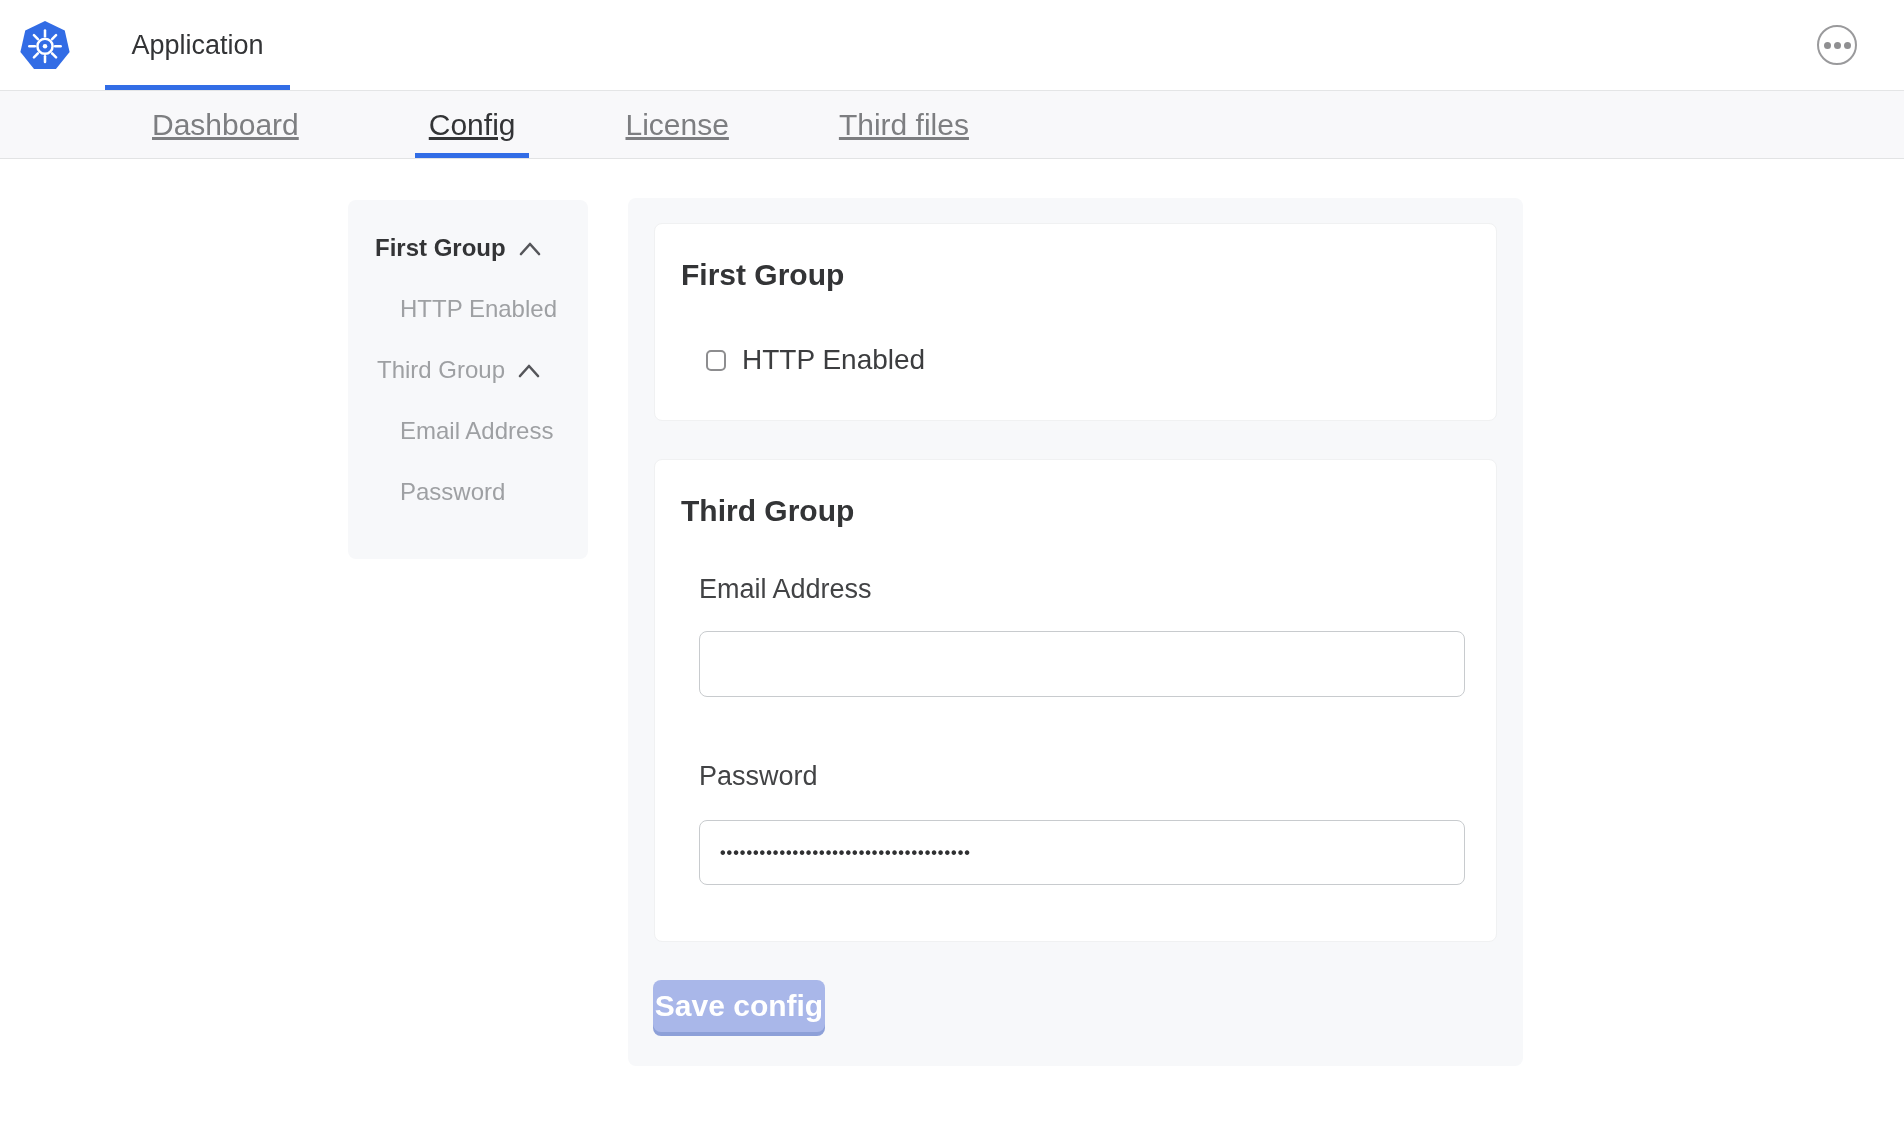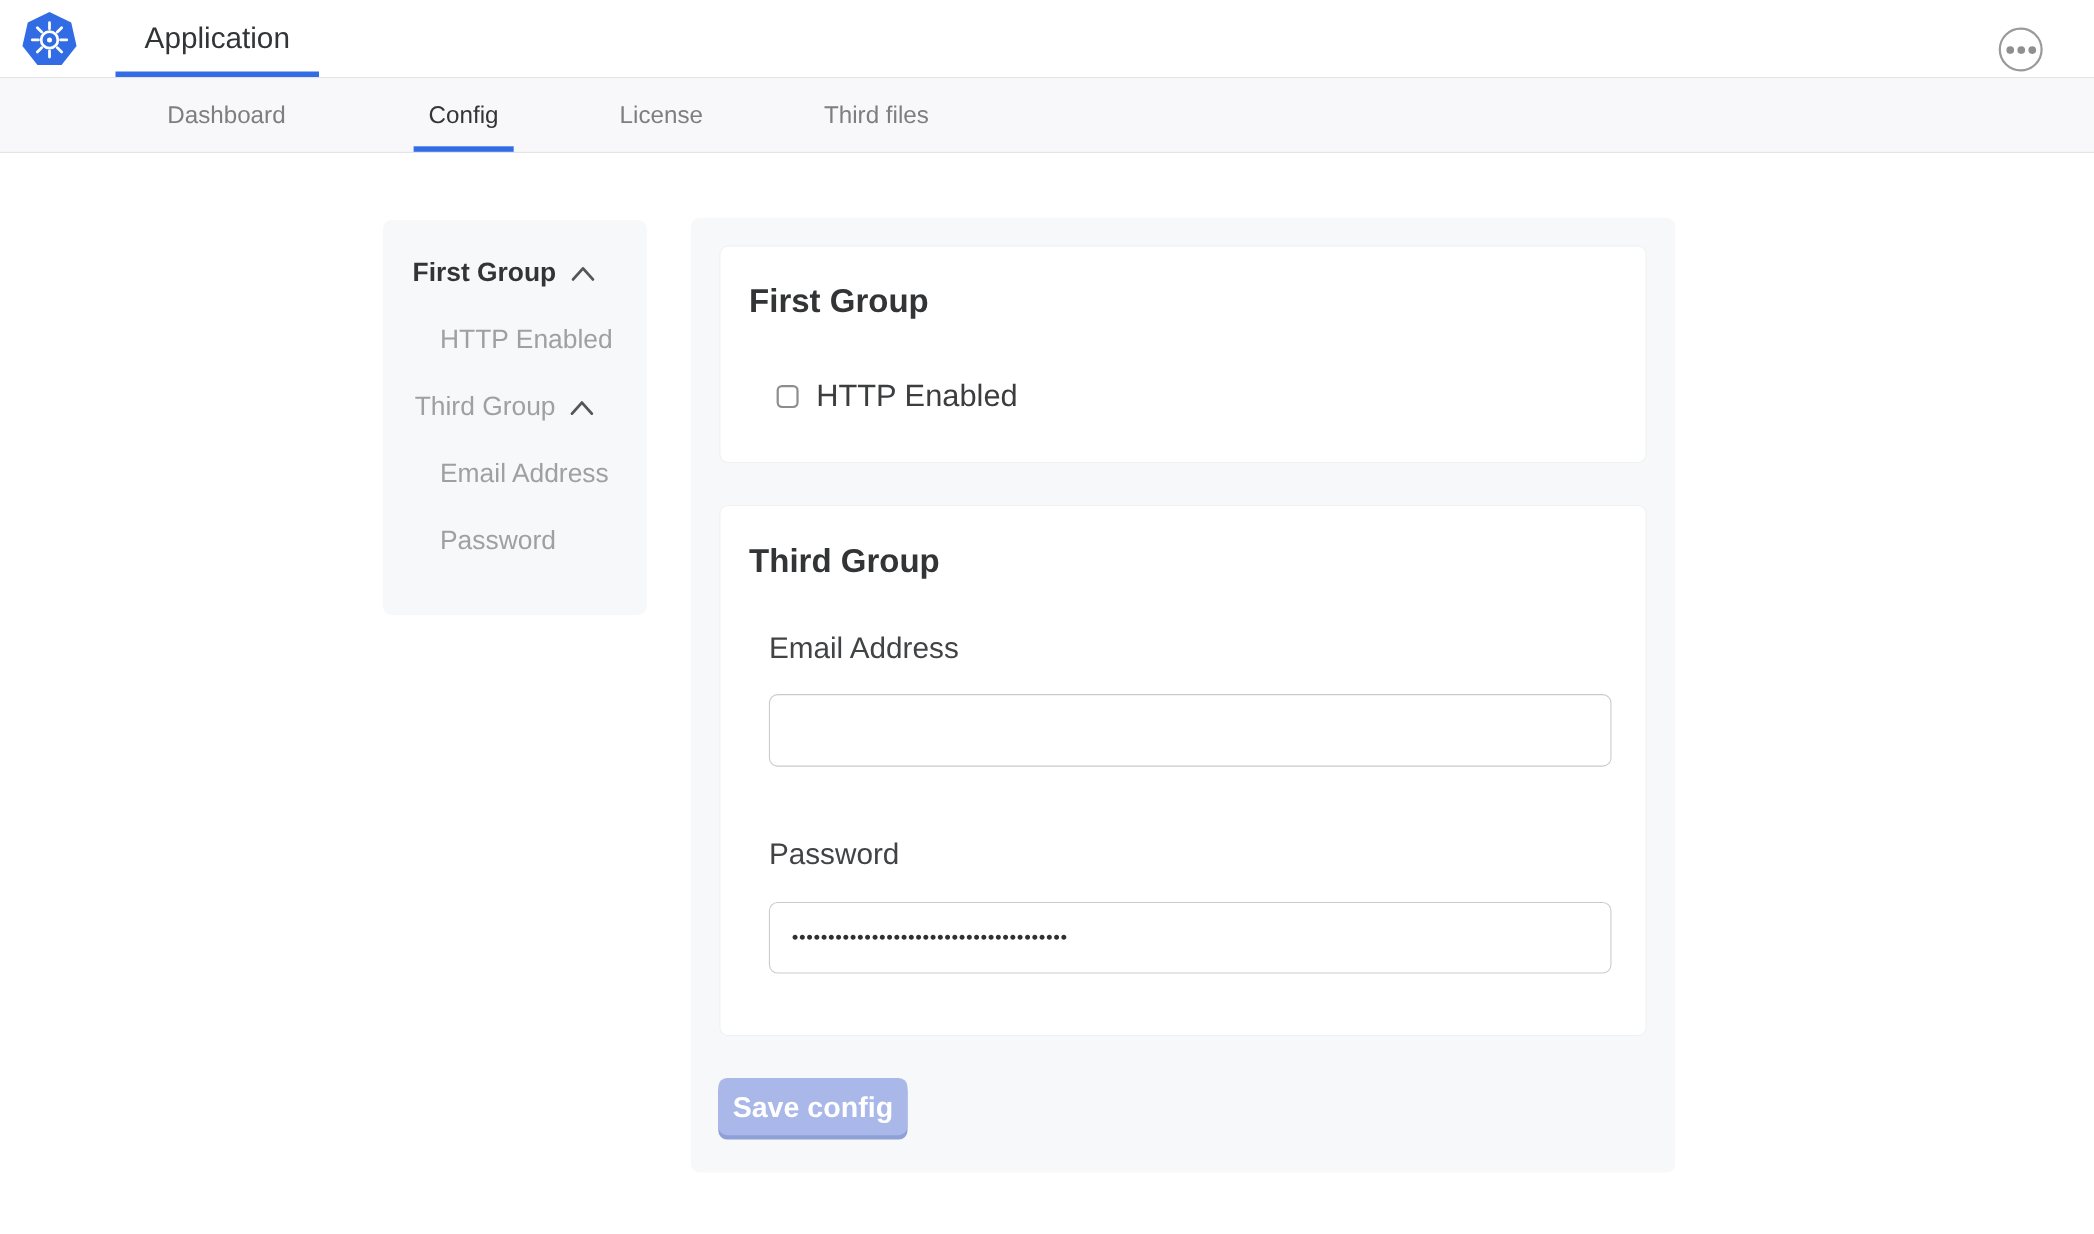--- a/index.html
+++ b/index.html
@@ -1,39 +1,39 @@
 <!DOCTYPE html>
 <html><head>
 <meta charset="utf-8">
 <style>
   * { margin:0; padding:0; box-sizing:border-box; }
   html,body { width:1904px; height:1122px; background:#ffffff;
               font-family:"Liberation Sans", sans-serif; overflow:hidden; }
 
   
-  .topbar { position:relative; height:71px; background:#fff;
+  .topbar { position:relative; height:91px; background:#fff;
             border-bottom:1px solid #e4e5e6; display:flex; align-items:center; }
   .logo-wrap { margin-left:17px; width:56px; height:50px; display:flex;
                align-items:center; justify-content:center; }
   .app-tab { position:relative; margin-left:32px; height:100%; width:185px;
              display:flex; align-items:center; justify-content:center;
              font-size:27px; font-weight:500; color:#333436; cursor:pointer; }
   .app-tab .tab-underline { position:absolute; left:0; right:0; bottom:0;
              height:5px; background:#326de6; }
   .menu-btn { position:absolute; right:47px; top:25px; width:40px; height:40px;
               border-radius:50%; border:2px solid #9a9a9c; background:#fff;
               display:flex; align-items:center; justify-content:center; gap:3px;
               cursor:pointer; }
   .menu-btn i { width:7px; height:7px; border-radius:50%; background:#8f8f91; }
 
   
   .navbar { height:68px; background:#f8f8fa; border-bottom:1px solid #e2e3e4;
             display:flex; align-items:stretch; padding-left:152px; gap:110px; }
   .nav-tab { position:relative; display:flex; align-items:center;
-             font-size:22px; color:#7d7e81; cursor:pointer; white-space:nowrap; }
+             font-size:30px; color:#7d7e81; cursor:pointer; white-space:nowrap;text-decoration:underline; }
   .nav-tab.active { color:#333436; font-weight:500;margin-left:20px; }
   .nav-tab .tab-underline { position:absolute; left:-14px; right:-14px;
              bottom:0; height:5px; background:#326de6; }
 
   
   .config-sidebar { position:absolute; left:348px; top:200px; width:240px;
             height:359px; background:#f7f8fa; border-radius:8px;
             padding-top:28px; display:flex; flex-direction:column; gap:21px; }
   .side-row { height:40px; display:flex; align-items:center; font-size:24px;
               cursor:pointer; }
@@ -61,21 +61,21 @@
   .fl-email { margin-top:46px; }
   .fl-password { margin-top:64px; }
   .text-input { display:block; width:766px; height:66px; margin:26px 0 0 18px;
                 border:1px solid #c8cbce; border-radius:8px; background:#fff;
                 font-size:24px; color:#333; padding:0 20px;
                 font-family:"Liberation Sans", sans-serif; outline:none; }
   .password-input { height:65px; margin-top:28px; font-size:16px;
                     letter-spacing:1px; color:#2f3032; font-weight:700; }
   .save-btn { margin-top:38px; margin-left:-1px; width:172px; height:52px;
               border:none; border-radius:8px; background:#a9b7e9;
-              box-shadow:0 4px 0 #8da0d8; color:#ffffff; font-size:26px;
+              box-shadow:0 4px 0 #8da0d8; color:#ffffff; font-size:30px;
               font-weight:700; font-family:"Liberation Sans", sans-serif;
               cursor:pointer; }
 </style>
 </head>
 <body>
 
 <div class="topbar">
   <div class="logo-wrap">
     <svg width="56" height="50" viewBox="0 0 100 99">
       <polygon points="50,2 10.9,20.8 1.3,63.2 28.3,97 71.7,97 98.7,63.2 89.1,20.8" fill="#326ce5"></polygon>

